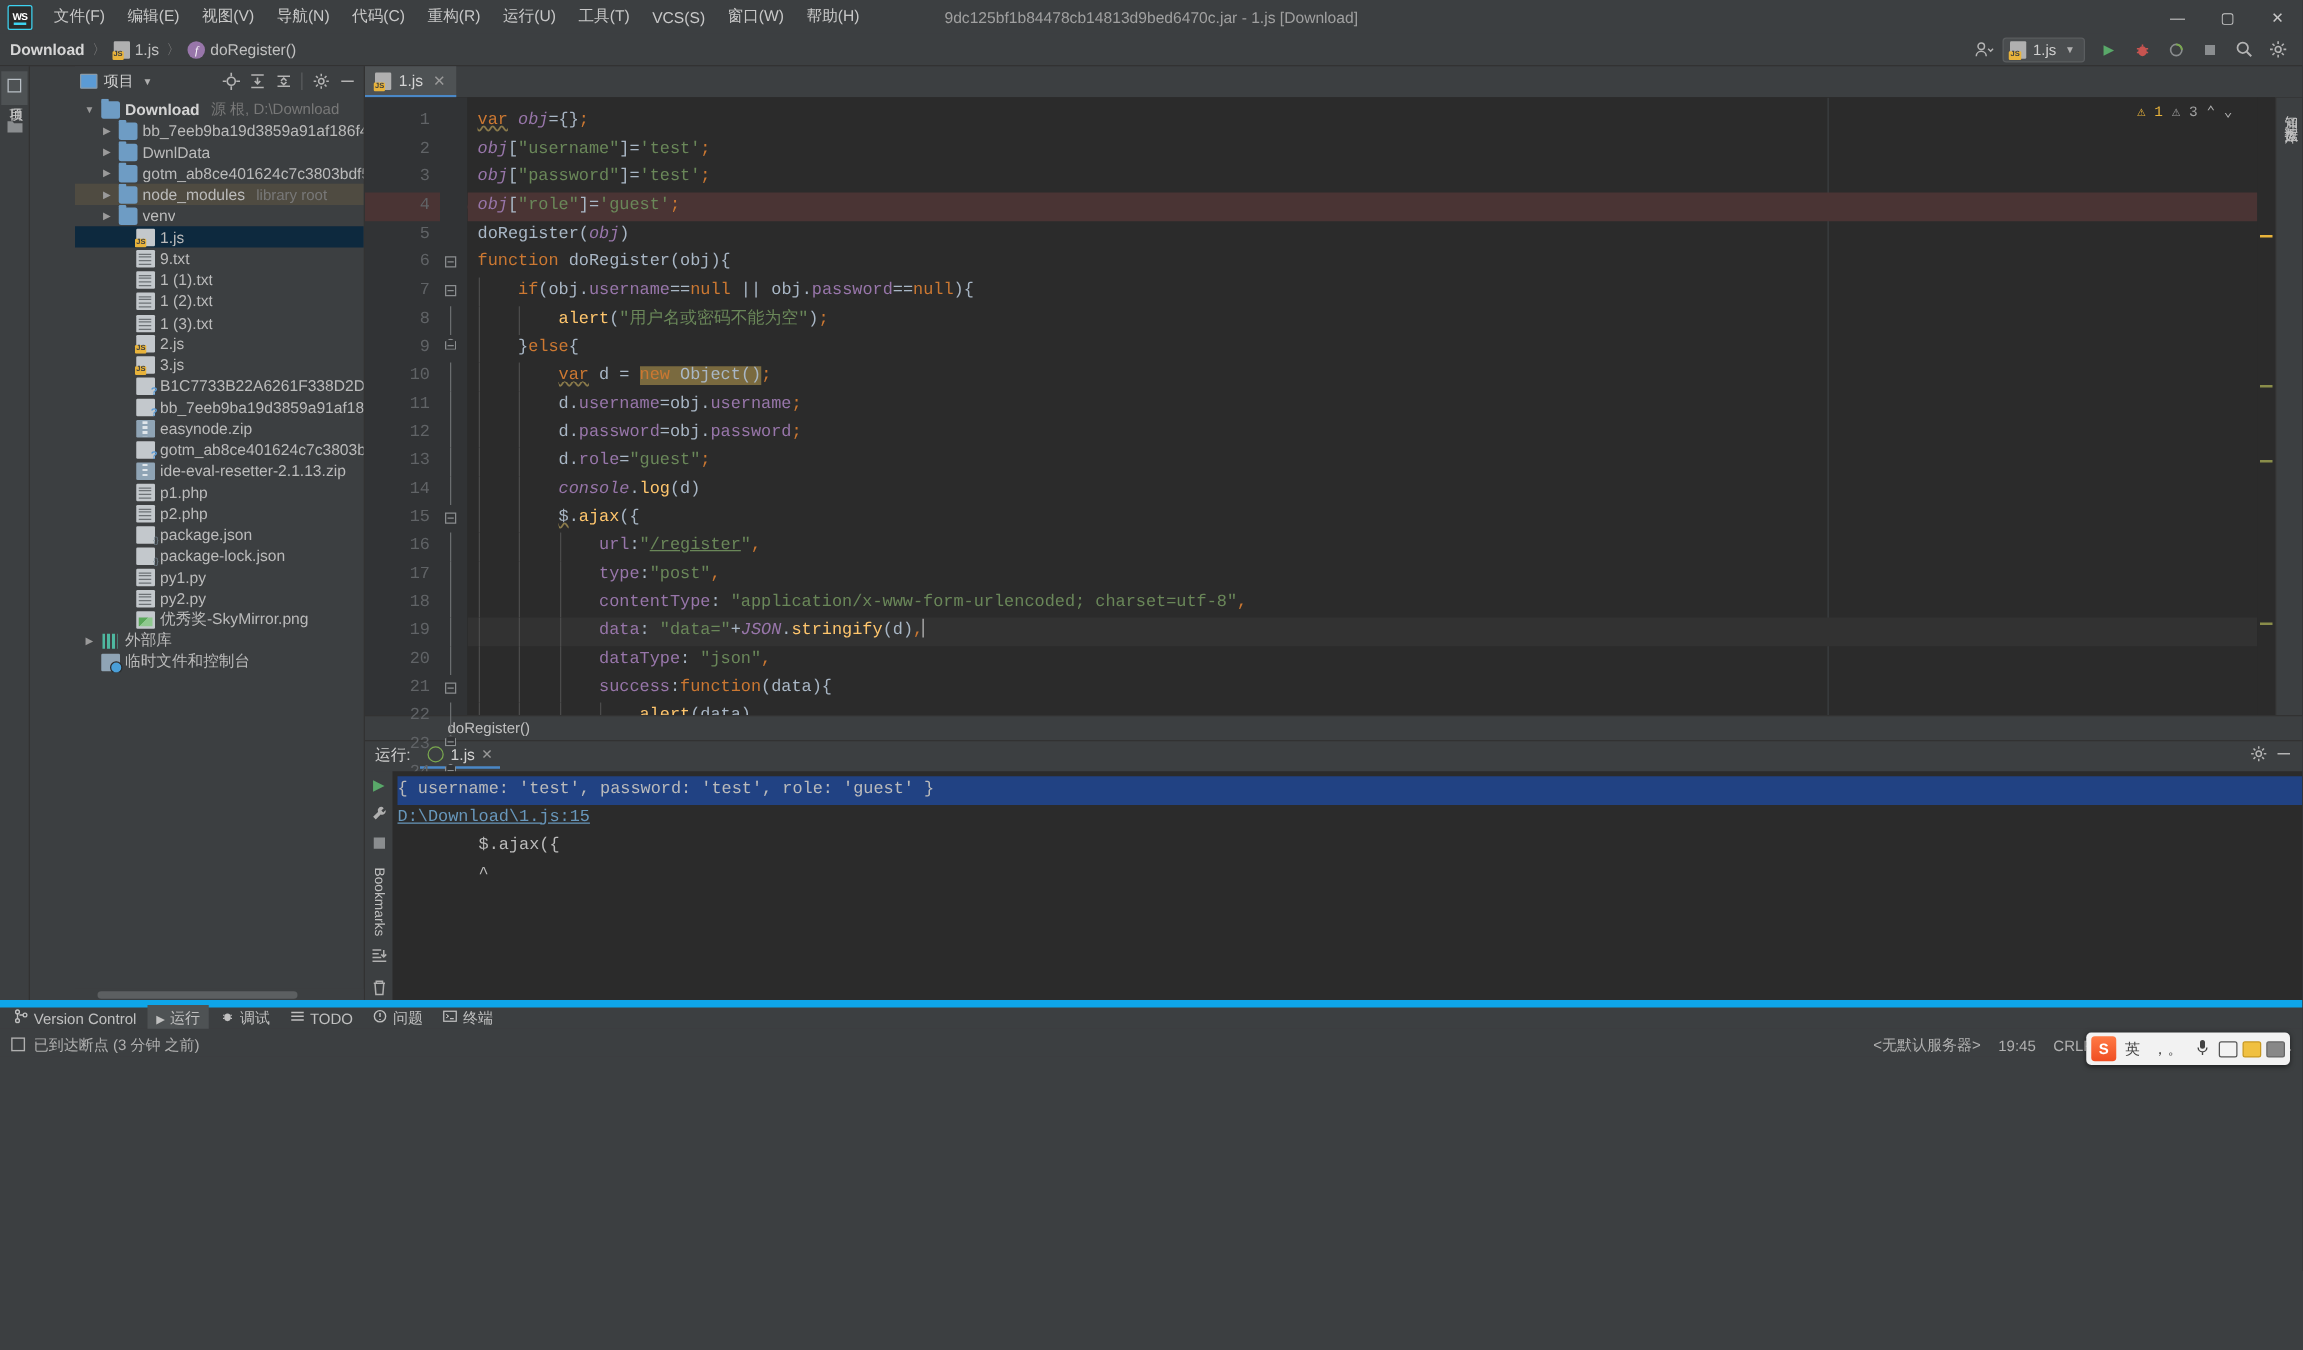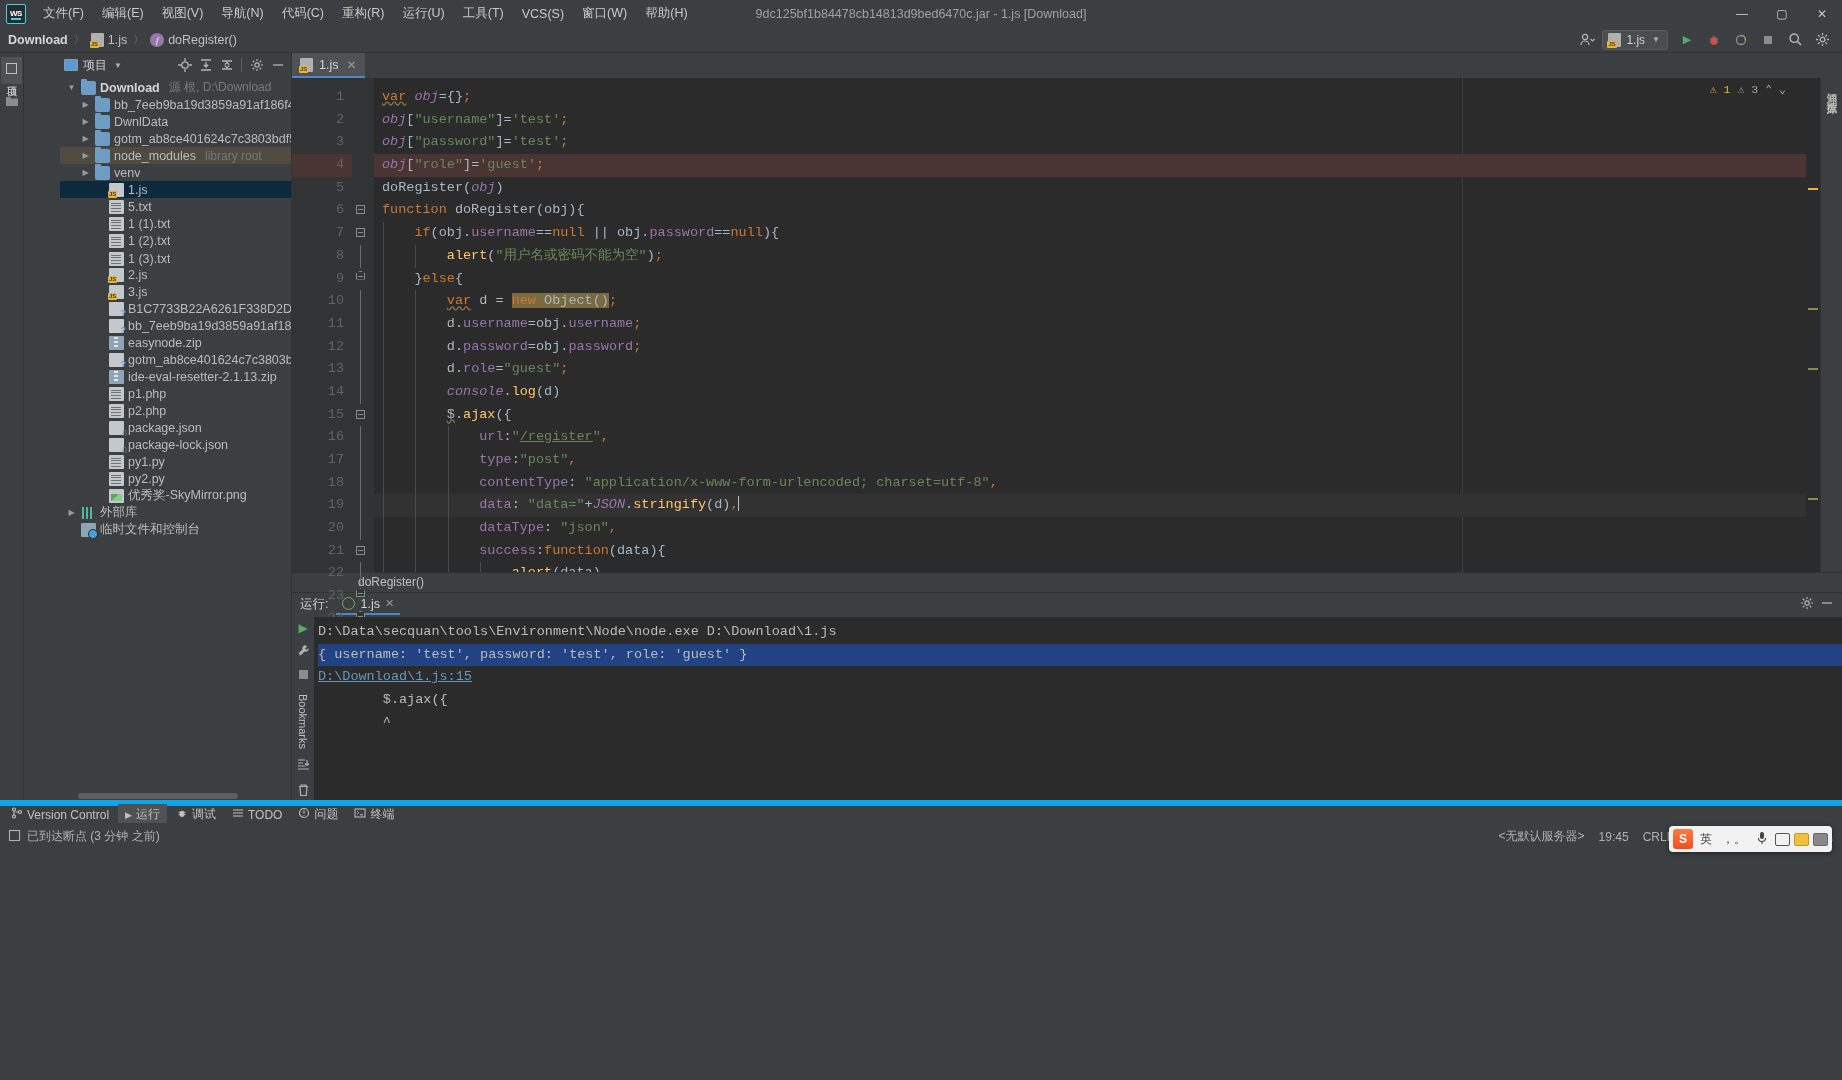--- a/index.html
+++ b/index.html
@@ -494,21 +494,21 @@
             <span class="tname">venv</span>
           </div>
           <div class="trow selected" style="padding-left: 34px;">
             <span class="arrow empty"></span>
             <span class="ico ico-js"></span>
             <span class="tname">1.js</span>
           </div>
           <div class="trow" style="padding-left: 34px;">
             <span class="arrow empty"></span>
             <span class="ico ico-file"></span>
-            <span class="tname">5.txt</span>
+            <span class="tname">9.txt</span>
           </div>
           <div class="trow" style="padding-left: 34px;">
             <span class="arrow empty"></span>
             <span class="ico ico-file"></span>
             <span class="tname">1 (1).txt</span>
           </div>
           <div class="trow" style="padding-left: 34px;">
             <span class="arrow empty"></span>
             <span class="ico ico-file"></span>
             <span class="tname">1 (2).txt</span>
@@ -803,21 +803,20 @@
                   <path d="M10 2v5M8 5.5l2 2 2-2" stroke="#b0b0b0" stroke-width="1.2" fill="none"></path>
                 </svg>
             </span>
             <span class="rs-ico">
               <svg width="13" height="14" viewBox="0 0 13 14">
                   <path d="M2 3.5h9M4 3.5V2h5v1.5M3 3.5l.7 9h5.6l.7-9" stroke="#b0b0b0" stroke-width="1.2" fill="none"></path>
                 </svg>
             </span>
           </div>
           <div class="console" id="console">
-              <div class="coline">D:\Data\secquan\tools\Environment\Node\node.exe D:\Download\1.js</div>
               <div class="coline sel">{ username: 'test', password: 'test', role: 'guest' }</div>
               <div class="coline"><span class="colink">D:\Download\1.js:15</span></div>
               <div class="coline">        $.ajax({</div>
               <div class="coline">        ^</div>
             </div>
         </div>
       </div>
     </div>
   </div>
 

